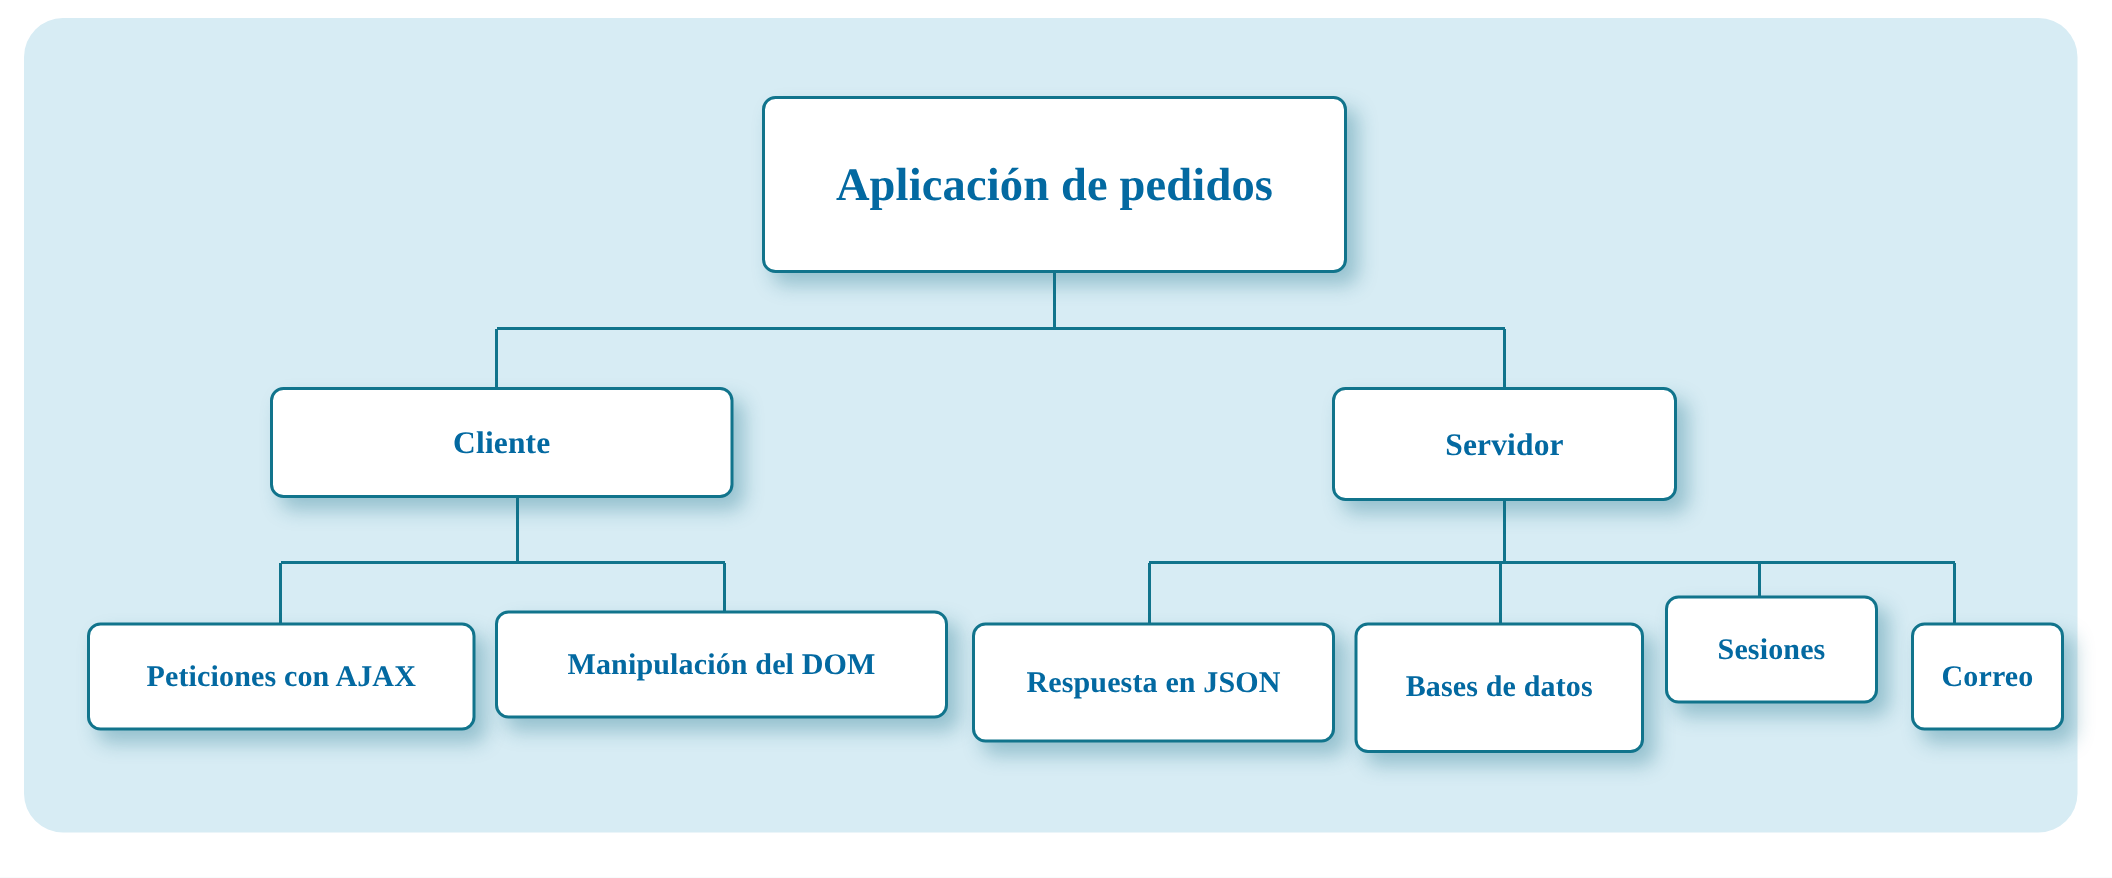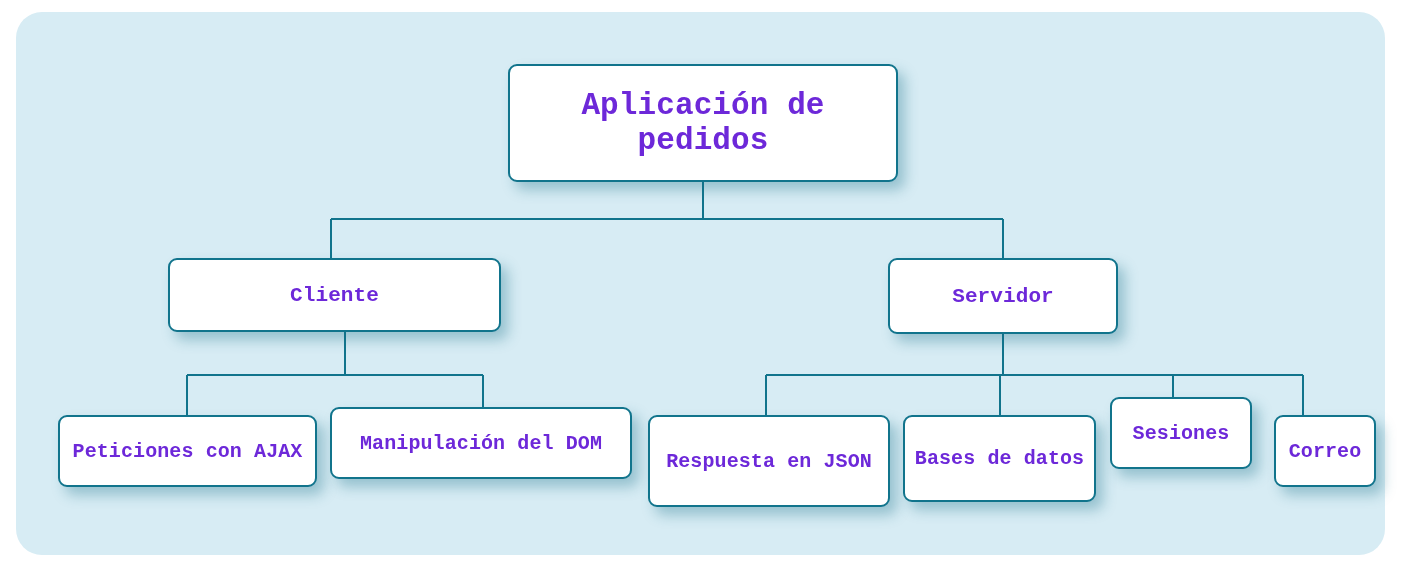--- a/index.html
+++ b/index.html
@@ -36,27 +36,26 @@
   
   .node {
     position: absolute;
     box-sizing: border-box;
     background: #ffffff;
     border: 2.5px solid #11748c;
     border-radius: 9px;
     display: flex;
     align-items: center;
     justify-content: center;
-    color: #6d28d9;
+    color: #0369a1;
     font-weight: bold;
     letter-spacing: .1px;
     text-align: center;
     box-shadow: 7px 8px 13px rgba(24,110,134,.34);
     z-index: 3;
-    font-family: Liberation Mono, monospace;
   }
   .node.root   { font-size: 31px; }
   .node.branch { font-size: 21px; }
   .node.leaf   { font-size: 20px; padding: 0 7px; white-space: nowrap; }
 </style>
 </head>
 <body>
 
 <div id="canvas">
 
@@ -79,29 +78,29 @@
       <line x1="766" y1="375" x2="1303" y2="375"></line>
       <line x1="766" y1="375" x2="766" y2="415"></line>
       <line x1="1000" y1="375" x2="1000" y2="415"></line>
       <line x1="1173" y1="375" x2="1173" y2="415"></line>
       <line x1="1303" y1="375" x2="1303" y2="415"></line>
     </g>
   </svg>
 
   <div class="node root" style="left:508px; top:64px; width:390px; height:118px;">Aplicación de pedidos</div>
 
-  <div class="node branch" style="left:168px; top:258px; width:333px; height:74px;">Cliente</div>
+  <div class="node branch" style="left:180px; top:258px; width:309px; height:74px;">Cliente</div>
 
   <div class="node branch" style="left:888px; top:258px; width:230px; height:76px;">Servidor</div>
 
   <div class="node leaf" style="left:58px; top:415px; width:259px; height:72px;">Peticiones con AJAX</div>
 
   <div class="node leaf" style="left:330px; top:407px; width:302px; height:72px;">Manipulación del DOM</div>
 
-  <div class="node leaf" style="left:648px; top:415px; width:242px; height:92px;">Respuesta en JSON</div>
+  <div class="node leaf" style="left:648px; top:415px; width:242px; height:80px;">Respuesta en JSON</div>
 
   <div class="node leaf" style="left:903px; top:415px; width:193px; height:87px;">Bases de datos</div>
 
   <div class="node leaf" style="left:1110px; top:397px; width:142px; height:72px;">Sesiones</div>
 
   <div class="node leaf" style="left:1250px; top:415px; width:102px; height:72px;margin-left:24px;">Correo</div>
 
 </div>
 
 </body></html>

